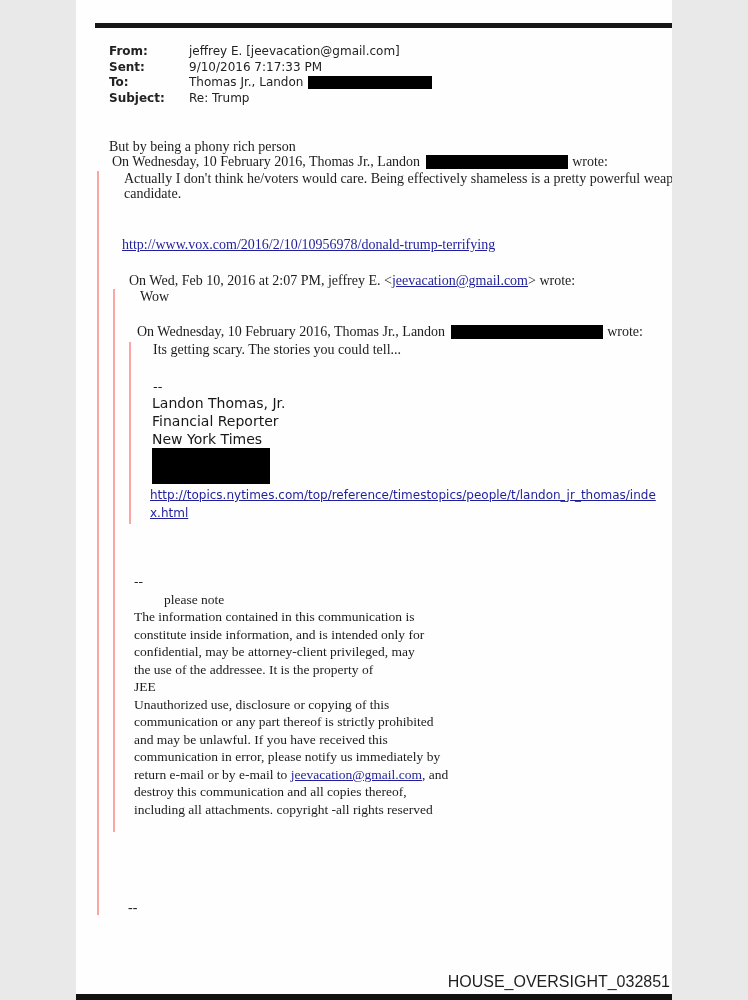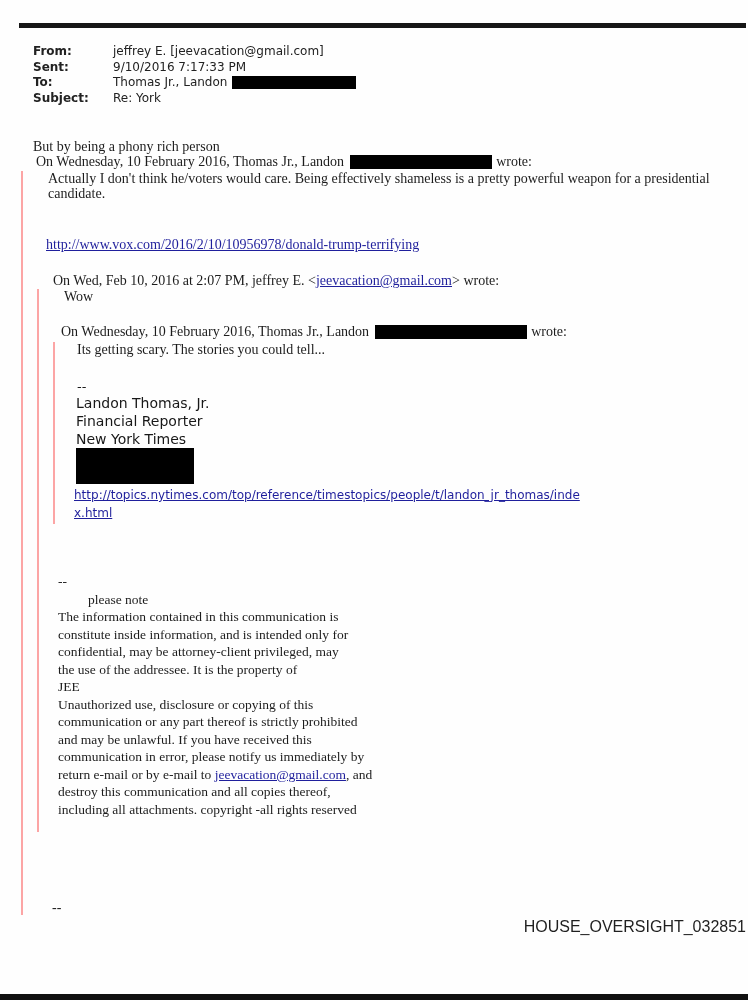--- a/index.html
+++ b/index.html
@@ -1,19 +1,19 @@
 <!DOCTYPE html>
 <html><head>
 <meta charset="utf-8">
 <style>
   html,body{margin:0;padding:0;}
   body{background:#e9e9e9;}
   .page{
     position:relative;
-    width:748px;height:1000px;
+    width:596px;height:1000px;
     margin:0 auto;
     background:#fefefe;
     overflow:hidden;
     color:#1a1a1a;
   }
   
   .top-rule{position:absolute;left:19px;top:23px;width:727px;height:5px;background:#161616;}
   
   .mail-header{
     position:absolute;left:33px;top:44px;
@@ -54,21 +54,21 @@
   .sig-redact{display:block;width:118px;height:36px;background:#000;margin-left:7px;margin-top:0px;}
   .sig-url{margin-left:5px;margin-top:2px;font-size:12px;line-height:18px;}
   .q3{padding-bottom:2px;}
   
   .disclaimer{margin-left:5px;margin-top:49px;font-size:13.5px;line-height:17.5px;}
   .note-indent{margin-left:30px;}
   .q2{padding-bottom:14px;}
   .closing-divider{margin-left:15px;margin-top:68px;}
   
   .footer-label{
-    position:absolute;right:2px;top:918px;
+    position:absolute;right:2px;top:973px;
     font-family:"Liberation Sans",sans-serif;
     font-size:16px;color:#1f1f1f;letter-spacing:0px;
   }
   .bottom-bar{position:absolute;left:0;top:994px;width:748px;height:6px;background:#111;}
 </style>
 </head>
 <body>
 
 <div class="page">
 
@@ -82,21 +82,21 @@
     <div class="row">
       <span class="lbl">Sent:</span>
       <span class="val">9/10/2016 7:17:33 PM</span>
     </div>
     <div class="row">
       <span class="lbl">To:</span>
       <span class="val"><span>Thomas Jr., Landon</span><span class="redact-inline to-redact"></span></span>
     </div>
     <div class="row">
       <span class="lbl">Subject:</span>
-      <span class="val">Re: York</span>
+      <span class="val">Re: Trump</span>
     </div>
   </div>
 
   <div class="mail-body">
 
     <div class="opening">But by being a phony rich person</div>
 
     <div class="intro"><span>On Wednesday, 10 February 2016, Thomas Jr., Landon</span><span class="redact-inline redact-mid"></span><span>wrote:</span></div>
 
     <div class="quote q1">

